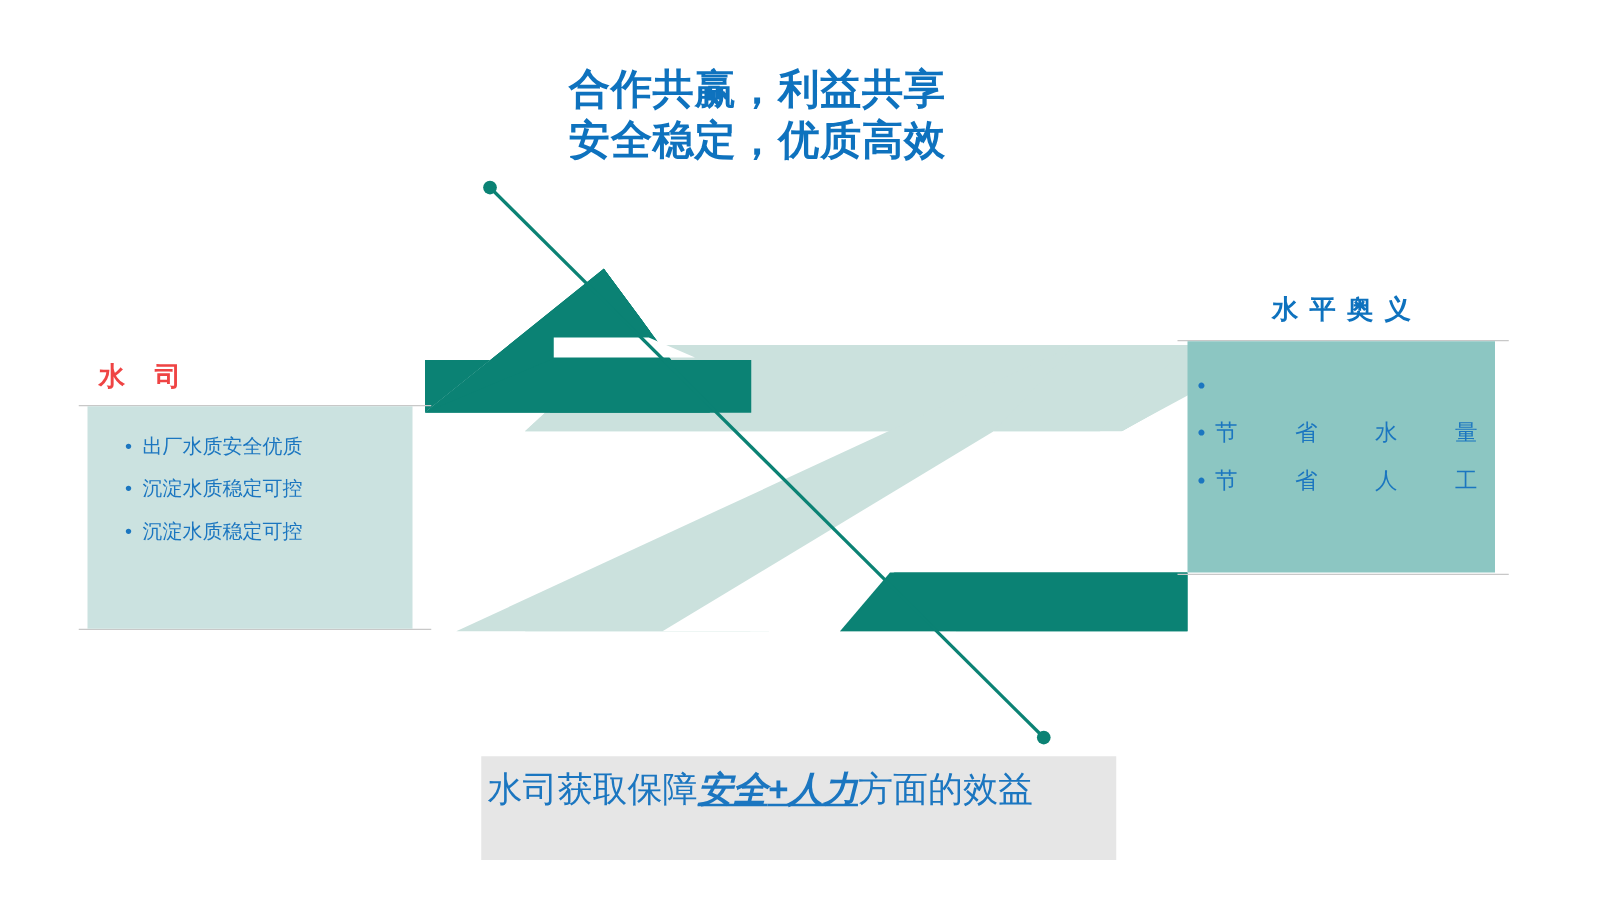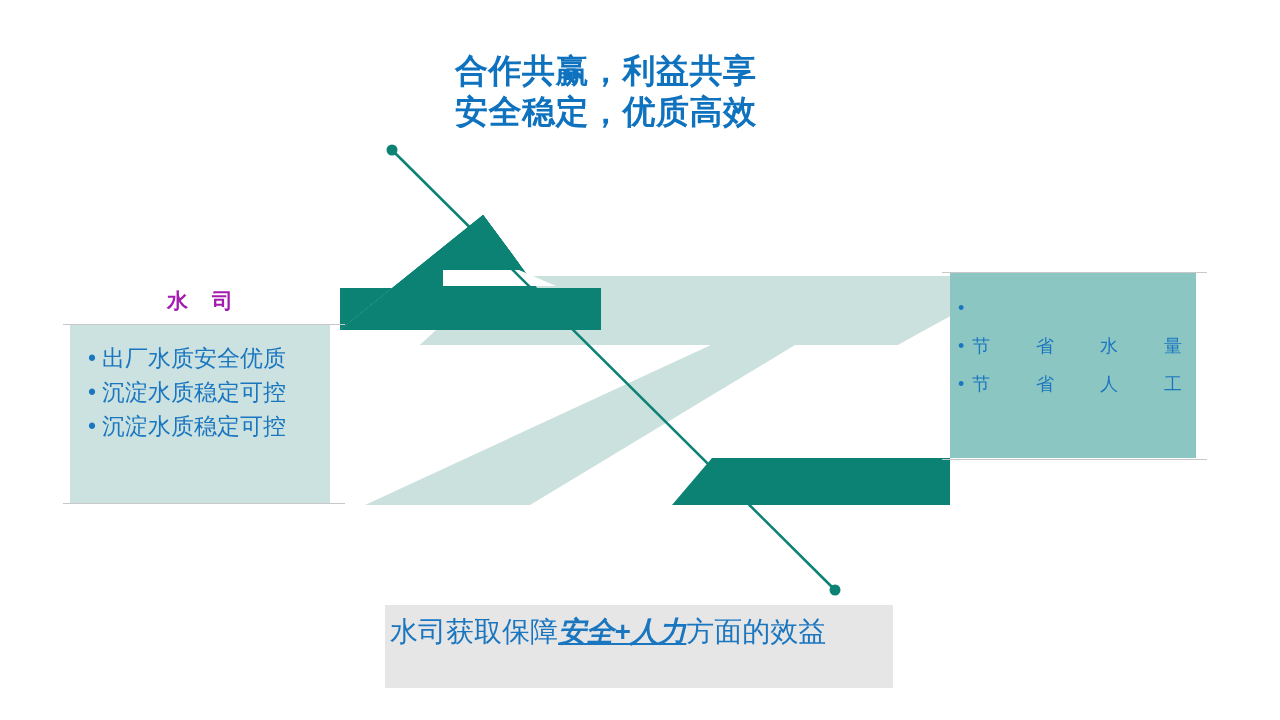--- a/index.html
+++ b/index.html
@@ -69,37 +69,37 @@
     top: 503px;
     width: 282px;
     height: 1px;
     background: #C8C8C8;
   }
   .panel-left-head {
     position: absolute;
     left: 70px;
     top: 287px;
     width: 260px;
-    text-align: center;
-    color: #a21caf;
+    color: #ef4444;
     font-size: 21px;
     font-weight: bold;
     letter-spacing: 9px;
     text-indent: 9px;
   }
   .panel-left ul {
     list-style: none;
     margin: 0;
     padding: 16px 0 0 18px;
   }
   .panel-left li {
     color: #1B76C0;
-    font-size: 23px;
+    font-size: 16px;
     line-height: 34px;
     white-space: nowrap;
+    margin-left: 12px;
   }
   .panel-left li .dot {
     display: inline-block;
     width: 14px;
     color: #1B76C0;
   }
 
   
   .panel-right {
     position: absolute;
@@ -247,20 +247,21 @@
         <span class="dot">•</span><span>沉淀水质稳定可控</span>
       </li>
       <li>
         <span class="dot">•</span><span>沉淀水质稳定可控</span>
       </li>
     </ul>
   </div>
 
   <div class="panel-right-rule"></div>
   <div class="panel-right-rule-bottom"></div>
+  <div class="panel-right-head">水平奥义</div>
   <div class="panel-right">
     <ul>
       <li>
         <span class="dot">•</span>
       </li>
       <li>
         <span class="dot">•</span>
           <span class="spread">节省水量</span>
       </li>
       <li>

